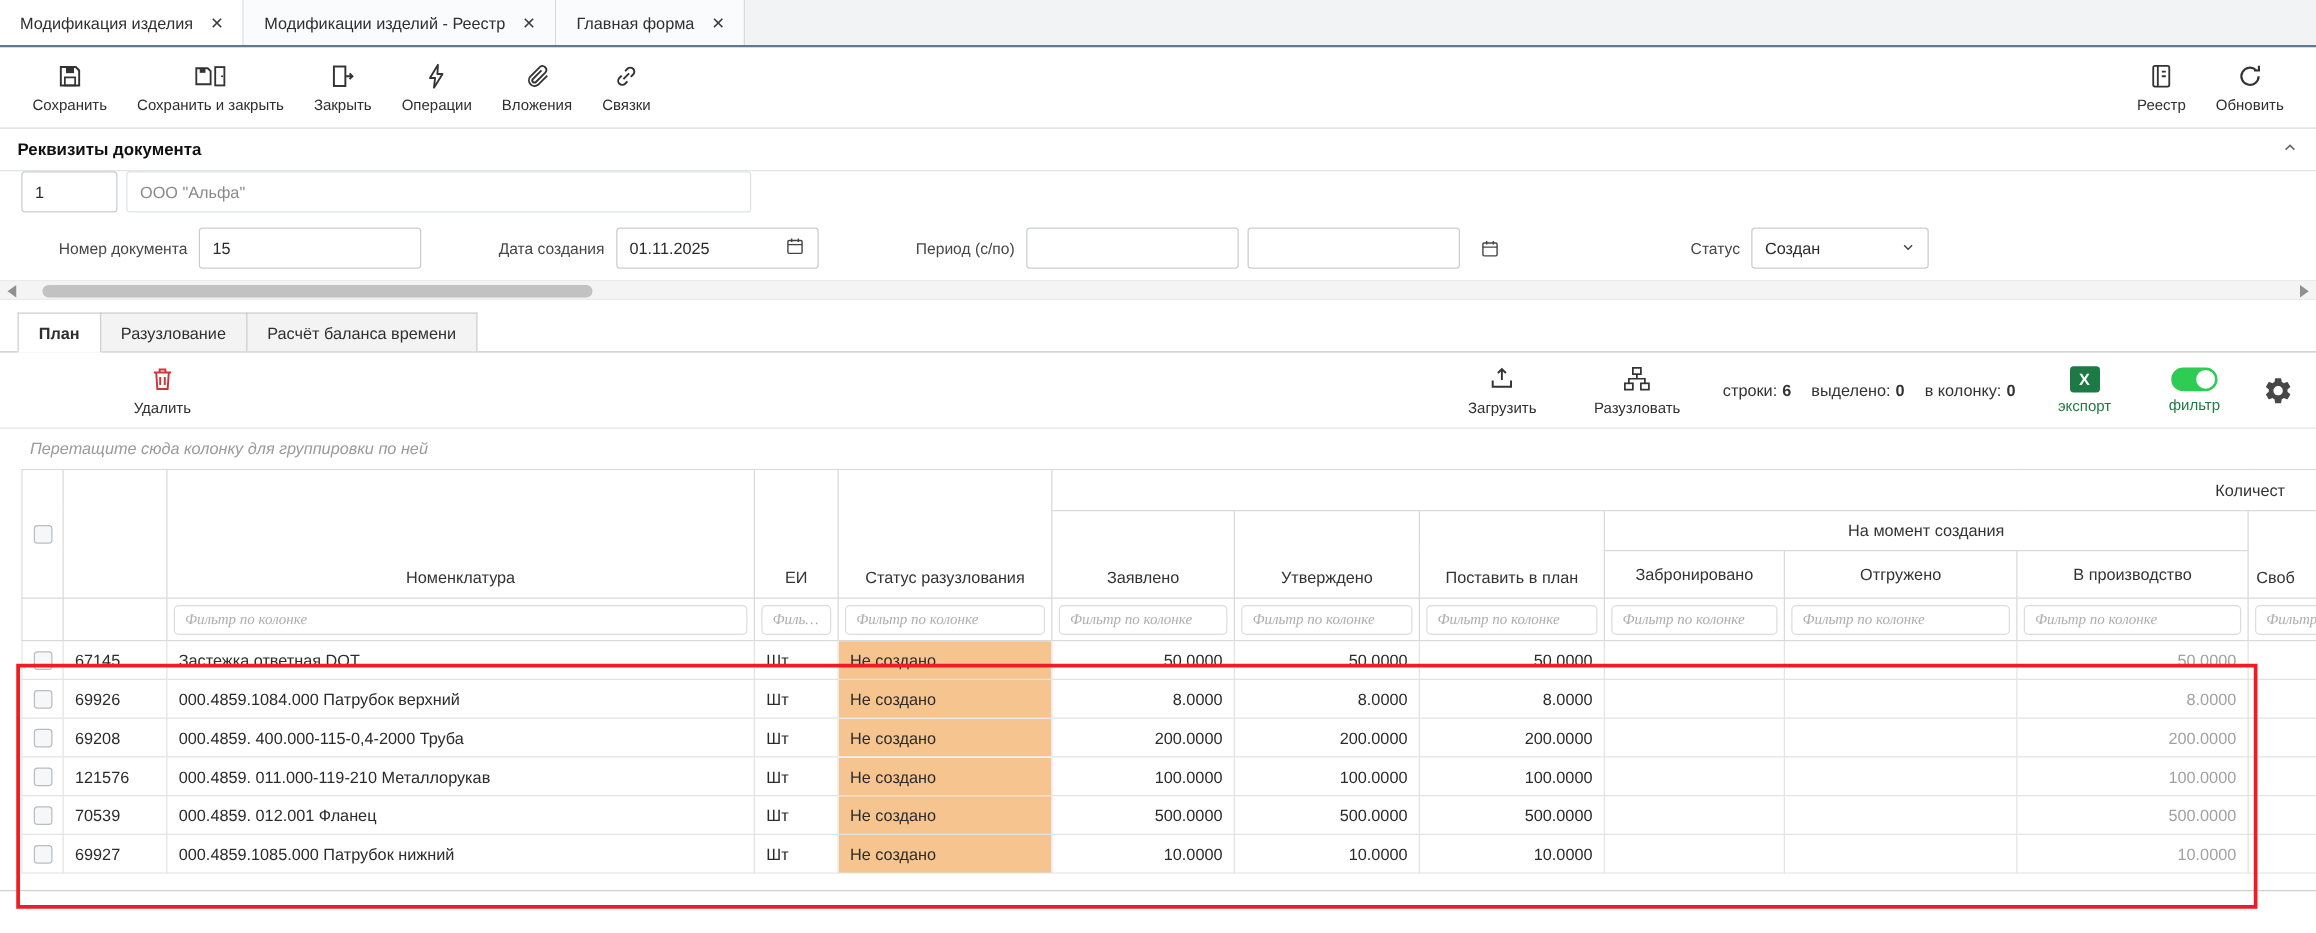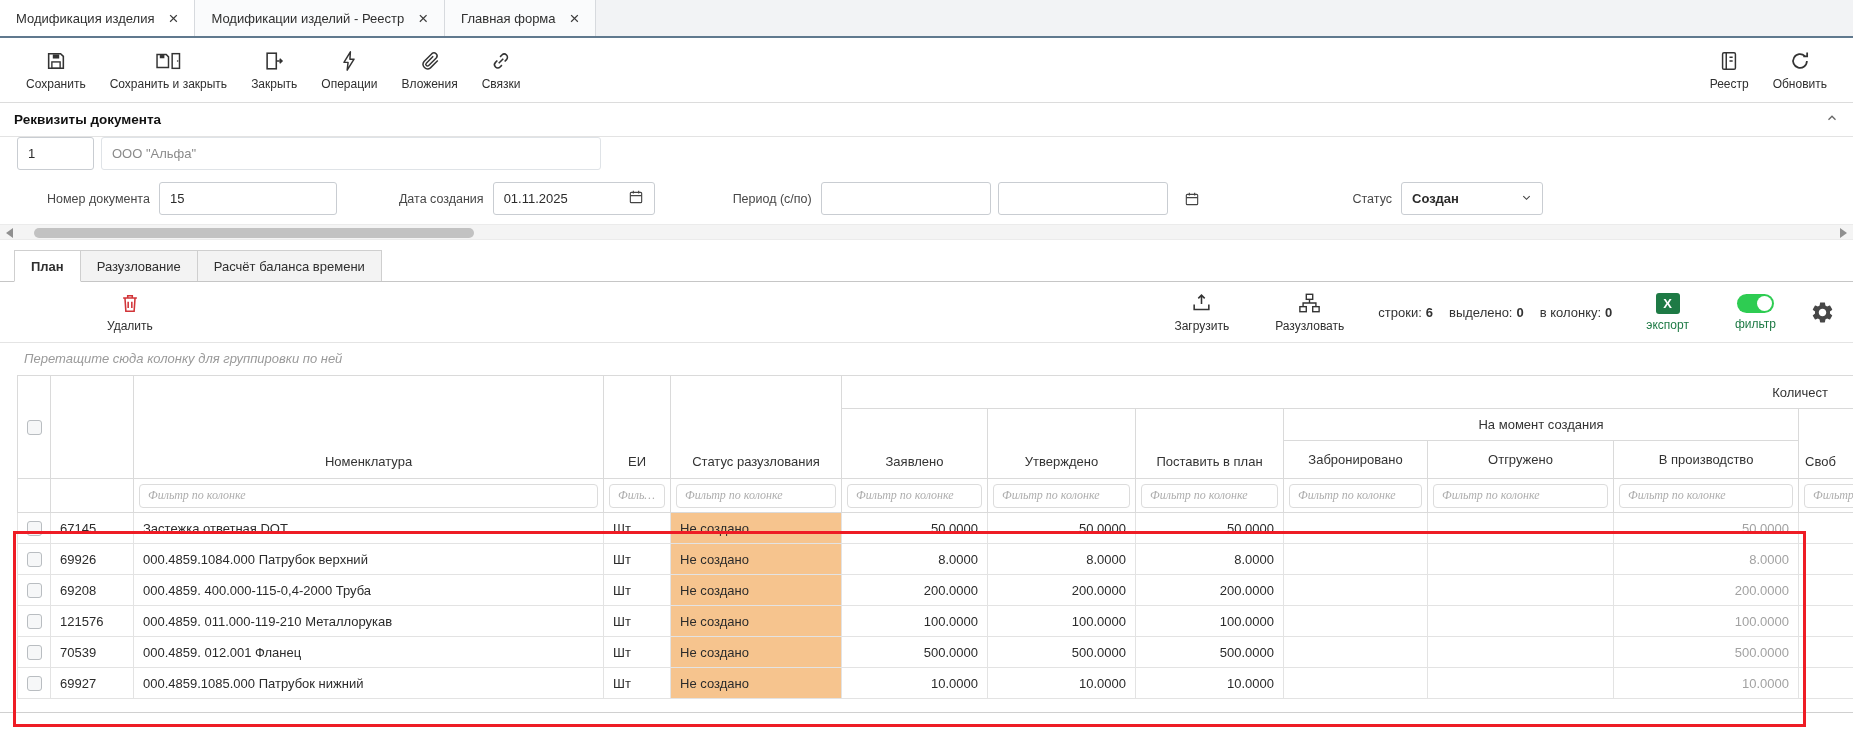--- a/index.html
+++ b/index.html
@@ -31,21 +31,21 @@
   .fields-row{display:flex;align-items:center;margin:12px 0 0 17px;}
   .f-label{color:#474747;font-size:12.5px;margin-right:9px;white-space:nowrap;}
   .ml-docnum{margin-left:30px;}
   .ml-date{margin-left:62px;}
   .ml-period{margin-left:78px;}
   .w178{width:178px;}
   .w170{width:170px;margin-right:7px;}
   .date-input{width:162px;justify-content:space-between;gap:32px;}
   .cal-out{margin-left:9px;display:flex;align-items:center;}
   .status-label{margin-left:auto;}
-  .select{width:142px;justify-content:space-between;margin-right:310px;font-weight:bold;}
+  .select{width:142px;justify-content:space-between;margin-right:310px;}
 
   
   .hscroll{position:relative;margin-top:9px;height:16px;background:#f4f4f4;border-top:1px solid #ebebeb;border-bottom:1px solid #ebebeb;}
   .sb-arrow-left{position:absolute;left:6px;top:3px;width:0;height:0;border-top:5px solid transparent;border-bottom:5px solid transparent;border-right:7px solid #909090;}
   .sb-arrow-right{position:absolute;right:6px;top:3px;width:0;height:0;border-top:5px solid transparent;border-bottom:5px solid transparent;border-left:7px solid #909090;}
   .sb-thumb{position:absolute;left:34px;top:3px;width:440px;height:10px;background:#c2c2c2;border-radius:5px;}
 
   
   .view-tabs{display:flex;align-items:flex-end;margin-top:10px;padding-left:14px;border-bottom:1px solid #c6c6c6;height:32px;}
   .view-tab{display:flex;align-items:center;height:31px;padding:0 16px;background:#f3f3f3;border:1px solid #cfcfcf;border-bottom:none;margin-right:-1px;color:#2f2f2f;}

